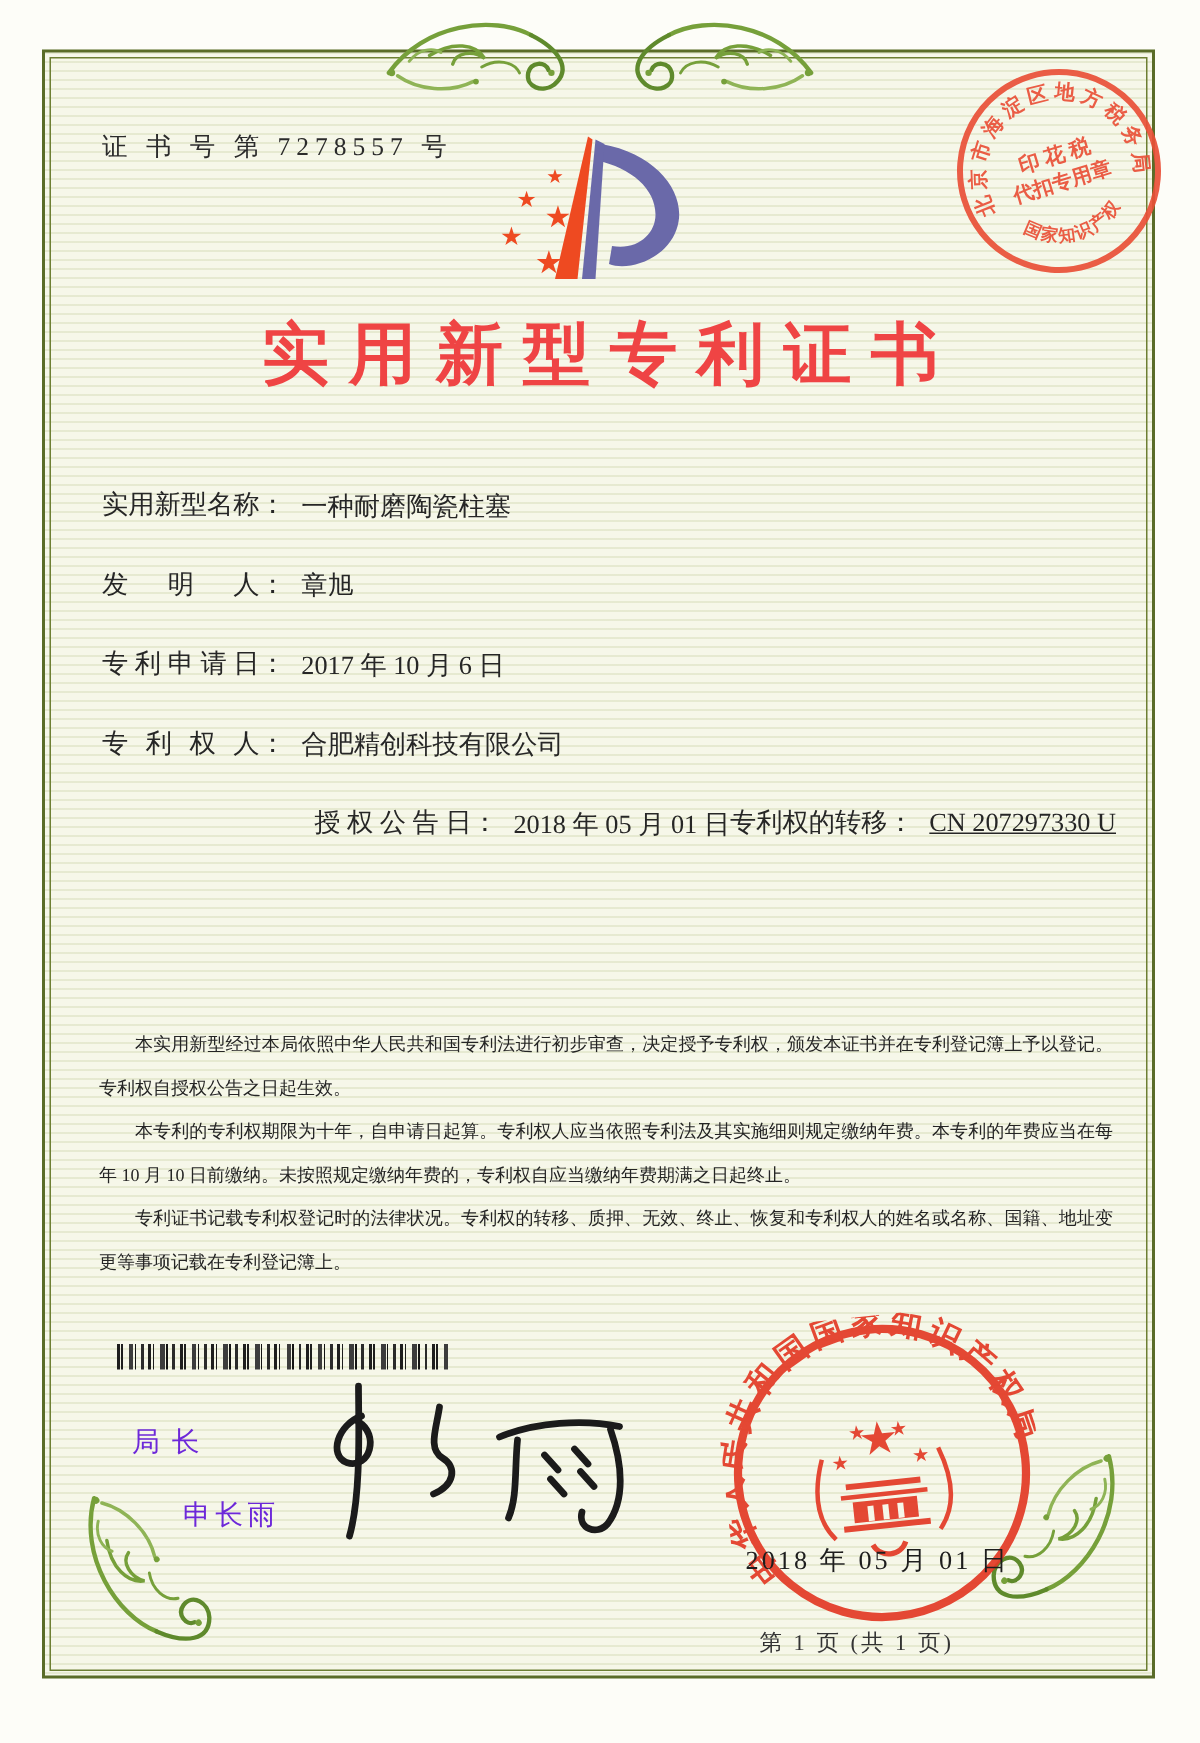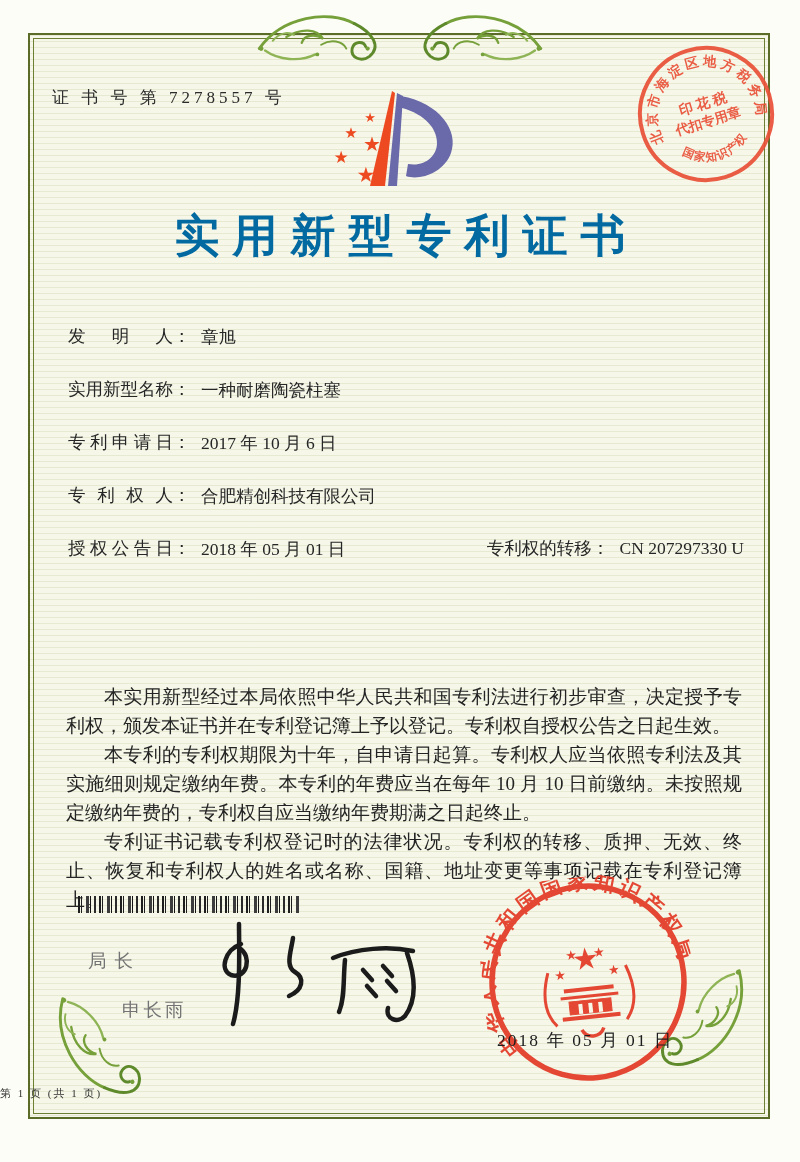--- a/index.html
+++ b/index.html
@@ -18,72 +18,72 @@
     border:2px solid #5a6c28;
     background:
       repeating-linear-gradient(180deg, rgba(166,180,112,.20) 0 1px, rgba(255,255,255,0) 1px 6px),
       #f6f7e9;
     box-sizing:border-box;
   }
   .frame::before{
     content:"";position:absolute;inset:3px;border:1px solid #6d7f33;
   }
   .cert-no{
-    position:absolute;left:52px;top:86px;
+    position:absolute;left:68px;top:86px;
     font-size:17px;letter-spacing:4px;color:#2b2b2b;
   }
   .title{
     position:absolute;left:0;top:206px;width:800px;
-    text-align:center;font-size:45px;font-weight:bold;color:#0369a1;
+    text-align:center;font-size:45px;font-weight:bold;color:#ef4444;
     letter-spacing:13px;text-indent:13px;
   }
   .logo{position:absolute;left:300px;top:83px;}
   .tax-stamp{
     position:absolute;left:630px;top:38px;width:152px;height:152px;
     transform:rotate(-17deg);opacity:.92;
   }
   .fields{position:absolute;left:68px;top:324px;width:676px;font-size:17.5px;}
   .field-row{margin-bottom:27px;line-height:25px;white-space:nowrap;}
   .flabel{
     display:inline-block;width:105px;
     text-align:justify;text-align-last:justify;
     vertical-align:top;
   }
   .colon{display:inline-block;vertical-align:top;}
   .fvalue{
     display:inline-block;vertical-align:top;margin-left:6px;
     white-space:pre-line;max-width:520px;line-height:26px;
   }
-  .field-row.split{display:flex;justify-content:space-between;width:676px;}
+  .field-row.split{display:flex;justify-content:flex-end;width:676px;}
   .paragraphs{
     position:absolute;left:66px;top:682px;width:676px;
-    font-size:19px;line-height:29px;text-align:justify;color:#242424;
+    font-size:12px;line-height:29px;text-align:justify;color:#242424;
   }
   .paragraphs p{margin:0;text-indent:2em;}
   .barcode{
     position:absolute;left:78px;top:896px;width:222px;height:17px;
     background:repeating-linear-gradient(90deg,
       #1e1e1e 0 2px,transparent 2px 3px,
       #1e1e1e 3px 4px,transparent 4px 8px,
       #3c3c3c 8px 11px,transparent 11px 12px,
       #141414 12px 13px,transparent 13px 16px,
       #2a2a2a 16px 18px,transparent 18px 21px);
   }
-  .director{position:absolute;left:88px;top:948px;font-size:18.5px;color:#737373;}
+  .director{position:absolute;left:88px;top:948px;font-size:18.5px;color:#6d28d9;}
   .director .line1{letter-spacing:8px;}
   .director .line2{margin-top:24px;letter-spacing:3px;margin-left:34px;}
   .signature{position:absolute;left:195px;top:918px;}
   .big-seal{position:absolute;left:483px;top:877px;transform:rotate(-6deg);opacity:.93;}
   .seal-date{
     position:absolute;left:497px;top:1028px;
     font-size:17.5px;letter-spacing:2px;color:#1d1d1d;
   }
   .footer{
-    position:absolute;left:0;top:1086px;width:636px;text-align:left;
-    font-size:11px;letter-spacing:2px;color:#333;
+    position:absolute;left:0;top:1086px;width:636px;text-align:right;
+    font-size:15px;letter-spacing:2px;color:#333;
   }
   .flourish-top-left,.flourish-top-right{position:absolute;top:6px;}
   .flourish-top-left{left:252px;}
   .flourish-top-right{left:400px;transform:scaleX(-1);}
   .flourish-bottom-left{position:absolute;left:22px;top:1028px;transform:rotate(230deg) scaleX(-1);}
   .flourish-bottom-right{position:absolute;left:632px;top:1000px;transform:rotate(130deg);}
   .star{font-family:"DejaVu Sans",sans-serif;}
 </style>
 </head>
 <body>
@@ -153,43 +153,43 @@
     </text>
     <text x="76" y="70" text-anchor="middle" font-size="14" fill="#ea5038" font-weight="bold">印 花 税</text>
     <text x="76" y="88" text-anchor="middle" font-size="13.5" fill="#ea5038" font-weight="bold">代扣专用章</text>
     <text font-size="11.5" fill="#ea5038" letter-spacing="1" font-weight="bold">
       <textPath href="#taxBottom" startOffset="2">国家知识产权局</textPath>
     </text>
   </svg>
 
   <div class="fields">
     <div class="field-row">
+      <span class="flabel">实用新型名称</span><span class="colon">：</span>
+      <span class="fvalue">一种耐磨陶瓷柱塞</span>
+    </div>
+    <div class="field-row">
       <span class="flabel">发明人</span><span class="colon">：</span>
       <span class="fvalue">章旭</span>
-    </div>
-    <div class="field-row">
-      <span class="flabel">实用新型名称</span><span class="colon">：</span>
-      <span class="fvalue">一种耐磨陶瓷柱塞</span>
     </div>
     <div class="field-row">
       <span class="flabel">专利申请日</span><span class="colon">：</span>
       <span class="fvalue">2017 年 10 月 6 日</span>
     </div>
     <div class="field-row">
       <span class="flabel">专利权人</span><span class="colon">：</span>
       <span class="fvalue">合肥精创科技有限公司</span>
     </div>
     <div class="field-row split">
       <span>
         <span class="flabel">授权公告日</span><span class="colon">：</span>
         <span class="fvalue">2018 年 05 月 01 日</span>
       </span>
       <span>
         <span>专利权的转移</span><span class="colon">：</span>
-        <span style="margin-left:6px;">CN 207297330 U</span>
+        <span style="margin-left:6px;text-decoration:underline;">CN 207297330 U</span>
       </span>
     </div>
   </div>
 
   <div class="paragraphs">
     <p>本实用新型经过本局依照中华人民共和国专利法进行初步审查，决定授予专利权，颁发本证书并在专利登记簿上予以登记。专利权自授权公告之日起生效。</p>
     <p>本专利的专利权期限为十年，自申请日起算。专利权人应当依照专利法及其实施细则规定缴纳年费。本专利的年费应当在每年 10 月 10 日前缴纳。未按照规定缴纳年费的，专利权自应当缴纳年费期满之日起终止。</p>
     <p>专利证书记载专利权登记时的法律状况。专利权的转移、质押、无效、终止、恢复和专利权人的姓名或名称、国籍、地址变更等事项记载在专利登记簿上。</p>
   </div>
 

